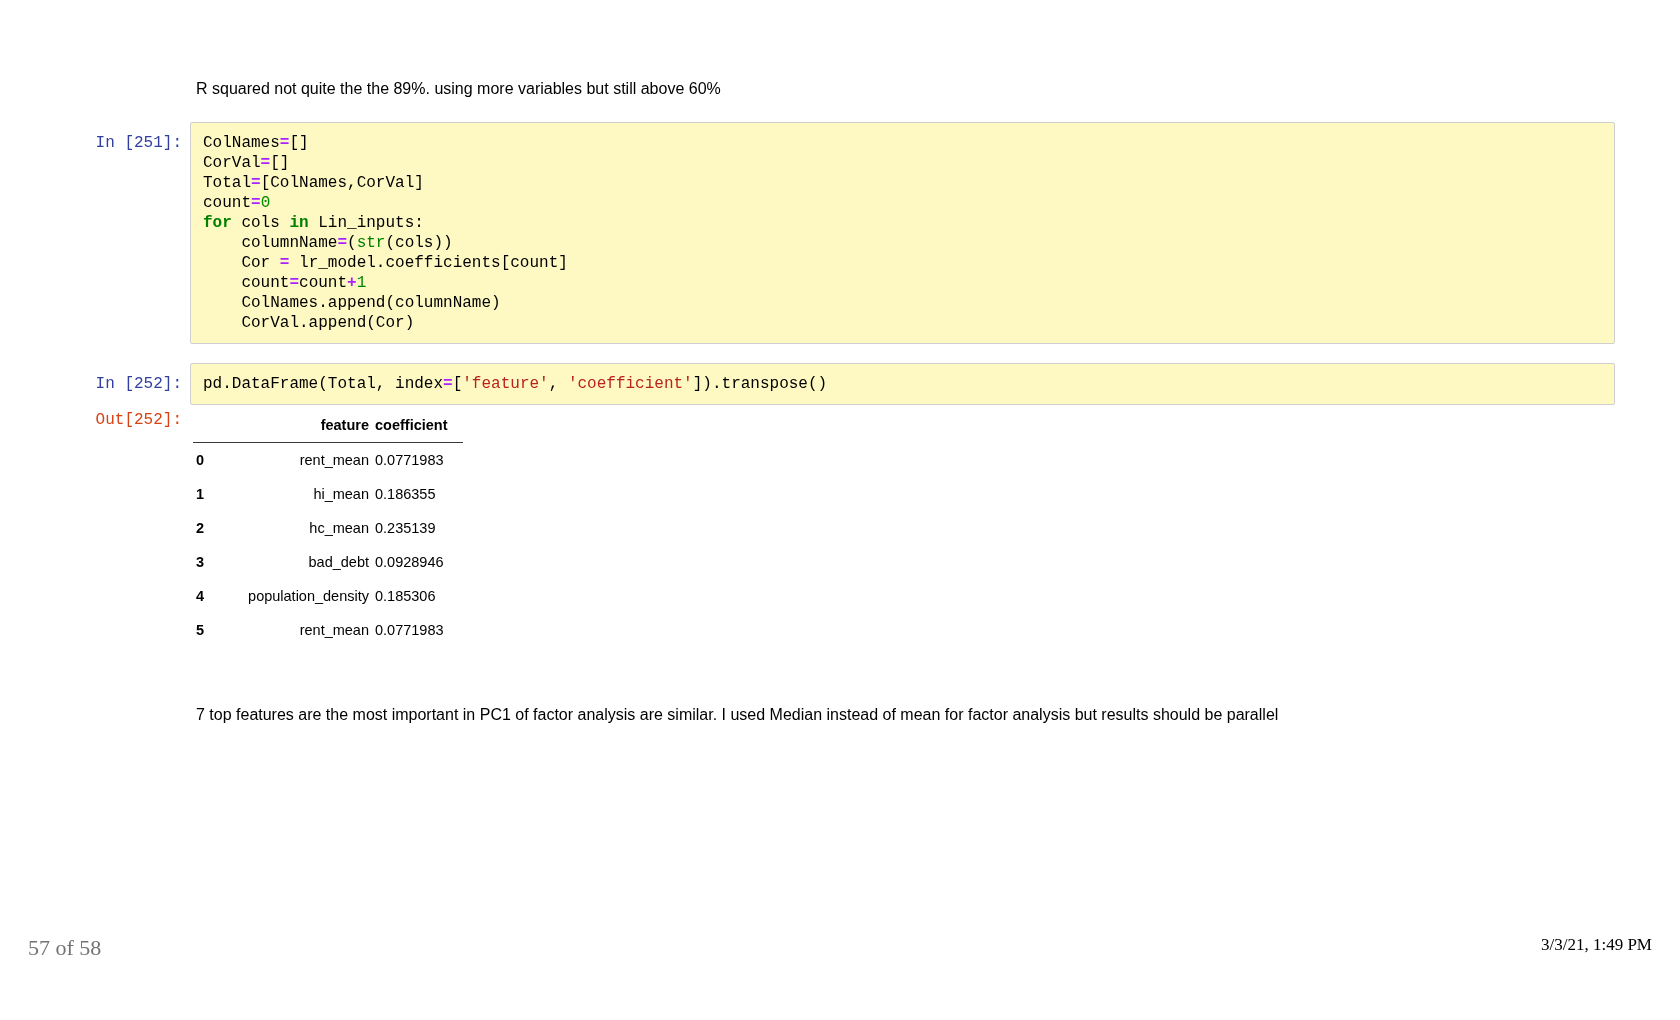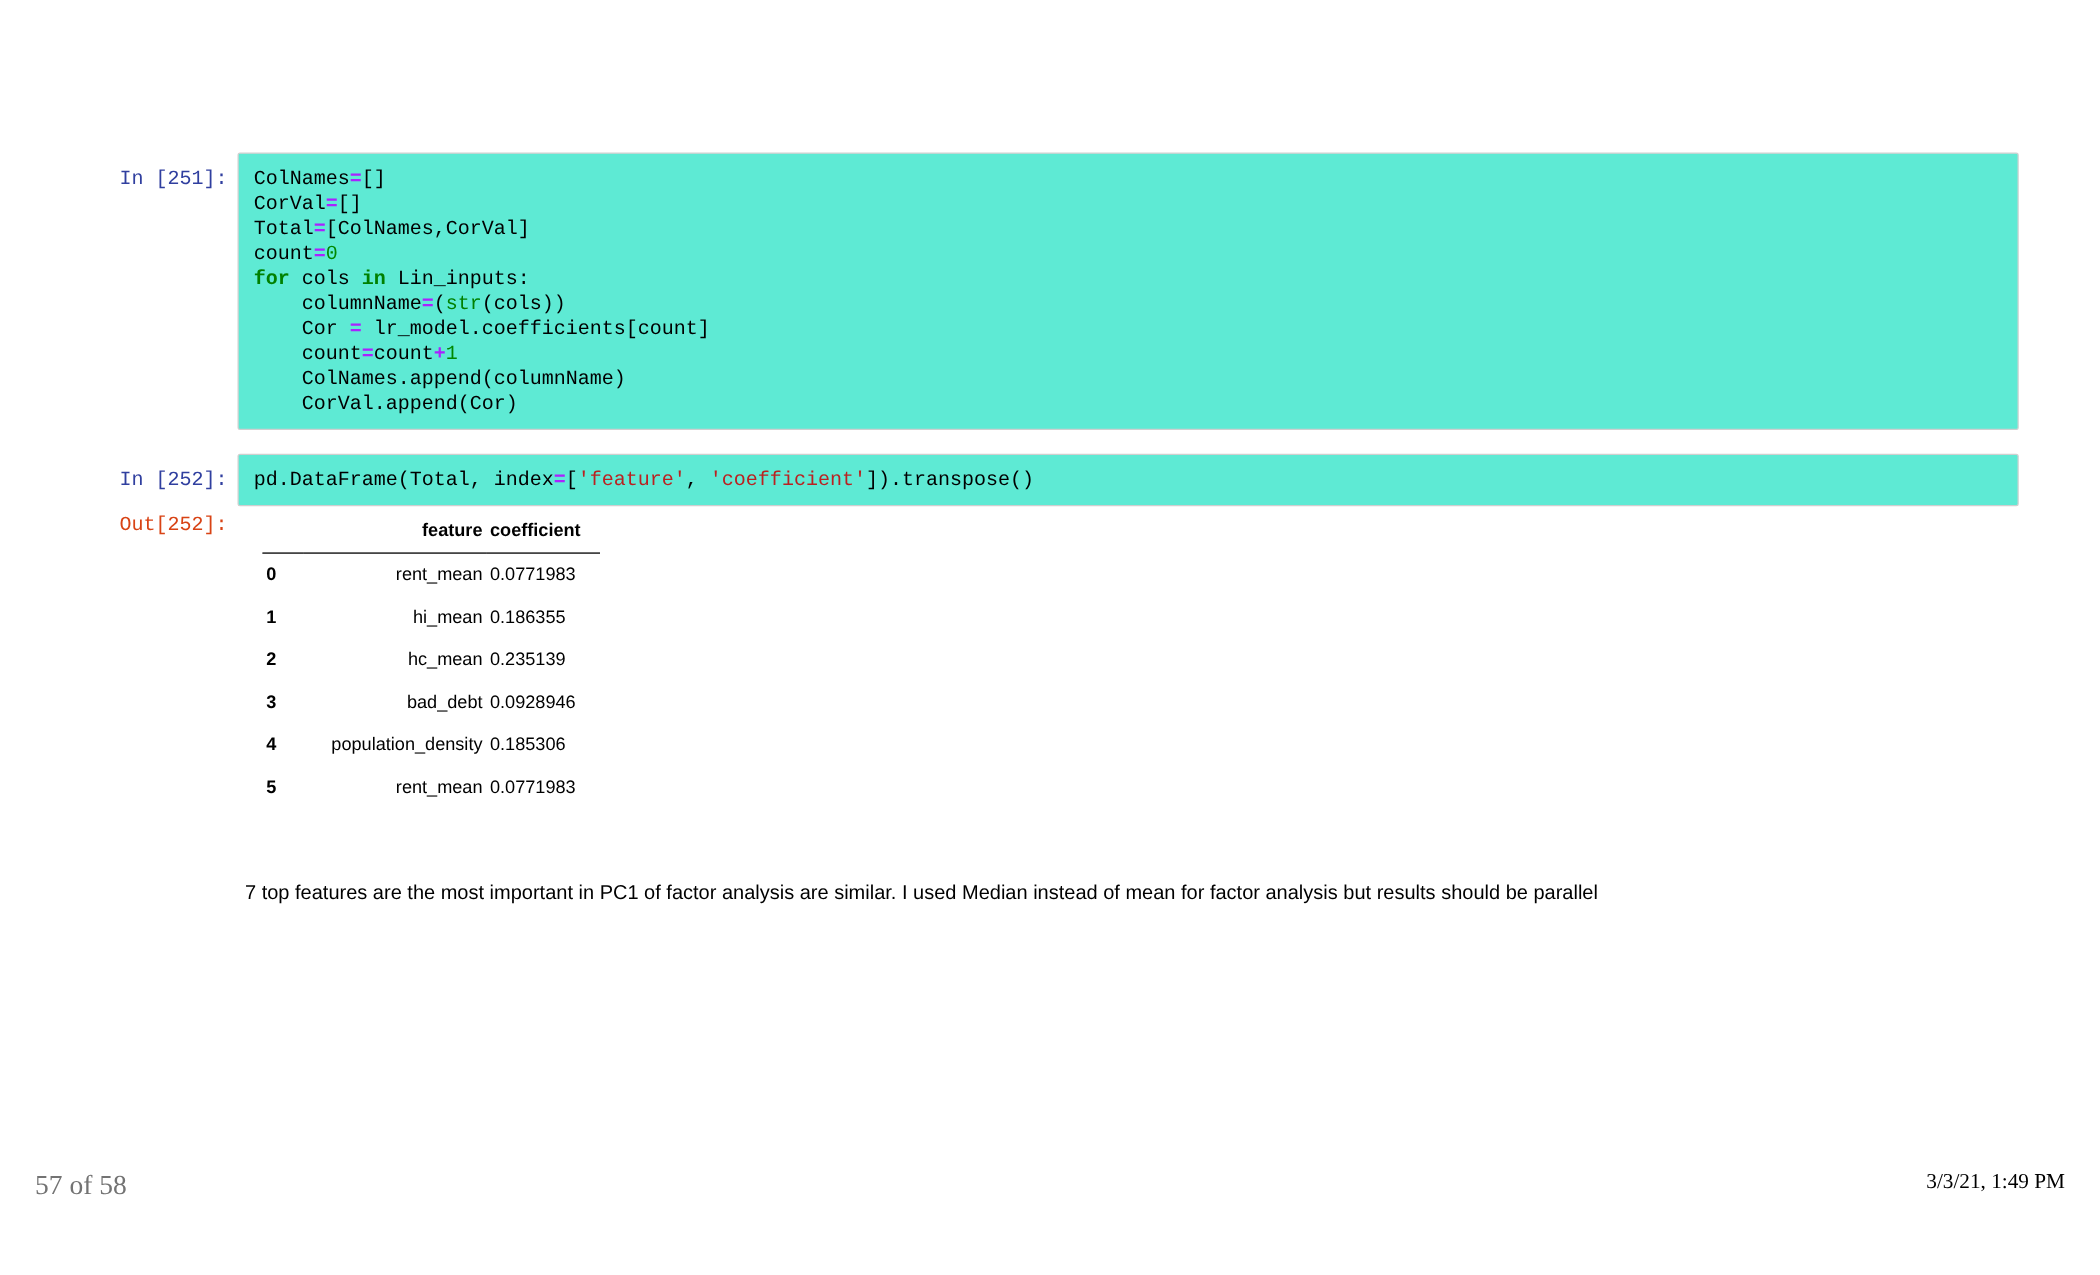--- a/index.html
+++ b/index.html
@@ -28,36 +28,36 @@
     padding-top:11px;
     white-space:pre;
   }
   .in-prompt{color:var(--in-prompt);}
   .out-prompt{color:var(--out-prompt);padding-top:2px;}
   .input-box{
     margin-left:8px;
     width:1399px;
     border:1px solid var(--cell-border);
     border-radius:2px;
-    background:#5eead4;
+    background:#fef9c3;
     padding:10px 12px;
   }
   pre.code{
     margin:0;
     font-family:"Liberation Mono", monospace;
     font-size:16px;line-height:20px;
     color:#000;
     white-space:pre;
   }
   .tok-kw{color:var(--keyword);font-weight:bold;}
   .tok-bi{color:var(--builtin);}
   .tok-nu{color:var(--number);}
   .tok-op{color:var(--operator);font-weight:bold;}
   .tok-st{color:var(--string);}
-  .out-content{margin-left:28px;}
+  .out-content{margin-left:11px;}
   table.dataframe{
     border-collapse:collapse;
     font-size:14.5px;
     color:#000;
   }
   table.dataframe th, table.dataframe td{
     padding:9px 3px;
     vertical-align:middle;
   }
   table.dataframe thead tr{
@@ -82,20 +82,21 @@
     font-family:"Liberation Serif", serif;
     font-size:17px;color:#000;
     text-align:right;
   }
 </style>
 </head>
 <body>
 
 <div class="page">
 
+  <p class="md" style="top:78px">R squared not quite the the 89%. using more variables but still above 60%</p>
 
   <div class="cell" style="top:122px">
     <div class="prompt in-prompt">In [251]:</div>
     <div class="input-box">
         <pre class="code">ColNames<span class="tok-op">=</span>[]
 CorVal<span class="tok-op">=</span>[]
 Total<span class="tok-op">=</span>[ColNames,CorVal]
 count<span class="tok-op">=</span><span class="tok-nu">0</span>
 <span class="tok-kw">for</span> cols <span class="tok-kw">in</span> Lin_inputs:
     columnName<span class="tok-op">=</span>(<span class="tok-bi">str</span>(cols))

